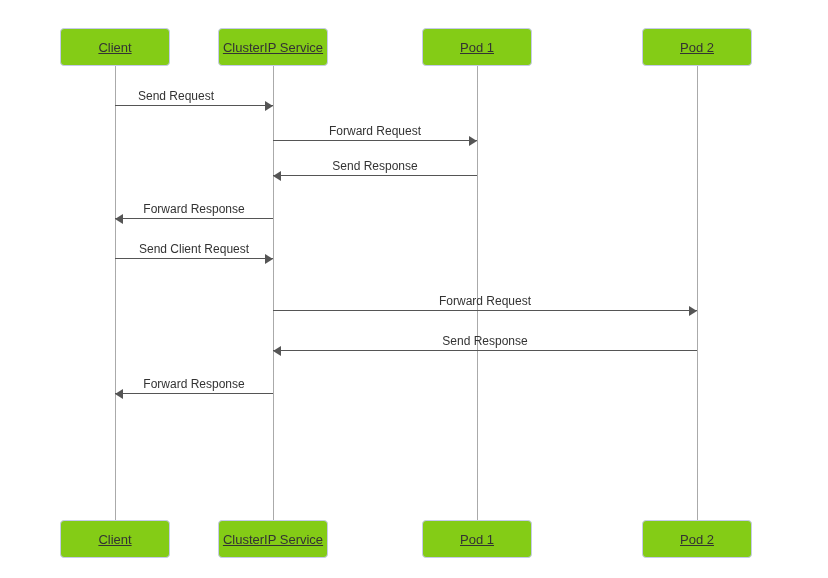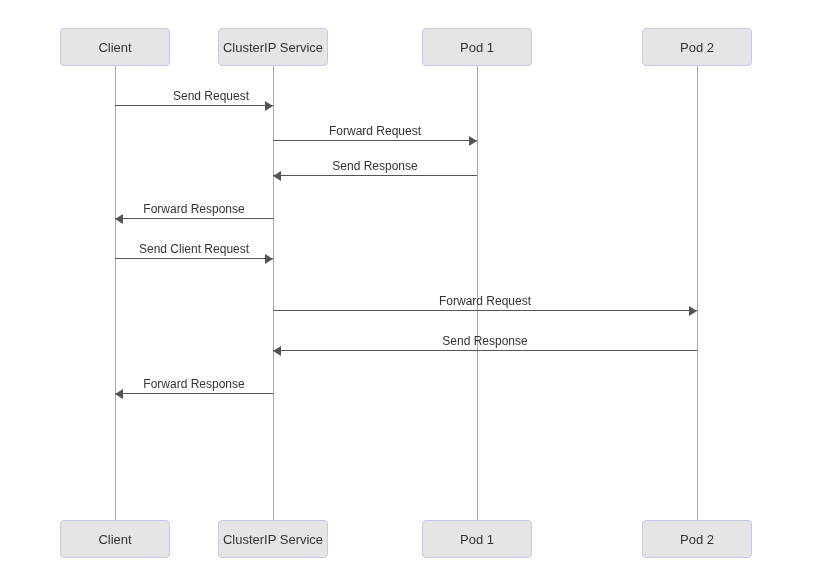--- a/index.html
+++ b/index.html
@@ -11,30 +11,31 @@
       overflow: hidden;
       position: relative;
     }
     .diagram {
       position: relative;
       width: 828px;
       height: 578px;
     }
     .actor-box {
       position: absolute;
-      background: #e5e5e5;
+      background: #84cc16;
       border: 1px solid #c5cae9;
       border-radius: 4px;
       width: 110px;
       height: 38px;
       display: flex;
       align-items: center;
       justify-content: center;
       font-size: 13px;
       color: #333;
+      text-decoration: underline;
     }
     .lifeline {
       position: absolute;
       width: 1px;
       background: #aaa;
       border-left: 1px dashed #aaa;
     }
     .arrow-line {
       position: absolute;
       height: 1px;
@@ -75,21 +76,21 @@
     <div class="lifeline" style="left: 272.5px; top: 66px; height: 454px;"></div>
     <div class="actor-box" style="left: 218px; top: 520px;">ClusterIP Service</div>
     <div class="actor-box" style="left: 422px; top: 28px;">Pod 1</div>
     <div class="lifeline" style="left: 476.5px; top: 66px; height: 454px;"></div>
     <div class="actor-box" style="left: 422px; top: 520px;">Pod 1</div>
     <div class="actor-box" style="left: 642px; top: 28px;">Pod 2</div>
     <div class="lifeline" style="left: 696.5px; top: 66px; height: 454px;"></div>
     <div class="actor-box" style="left: 642px; top: 520px;">Pod 2</div>
     <div class="arrow-line" style="left: 115px; top: 105px; width: 158px;"></div>
     <div class="arrowhead-right" style="left: 265px; top: 101px;"></div>
-    <div class="arrow-label" style="left: 156px; top: 89px; text-align: center; width: 110px;">Send Request</div>
+    <div class="arrow-label" style="left: 121px; top: 89px; text-align: center; width: 110px;">Send Request</div>
     <div class="arrow-line" style="left: 273px; top: 140px; width: 204px;"></div>
     <div class="arrowhead-right" style="left: 469px; top: 136px;"></div>
     <div class="arrow-label" style="left: 320px; top: 124px; text-align: center; width: 110px;">Forward Request</div>
     <div class="arrow-line" style="left: 273px; top: 175px; width: 204px;"></div>
     <div class="arrowhead-left" style="left: 273px; top: 171px;"></div>
     <div class="arrow-label" style="left: 320px; top: 159px; text-align: center; width: 110px;">Send Response</div>
     <div class="arrow-line" style="left: 115px; top: 218px; width: 158px;"></div>
     <div class="arrowhead-left" style="left: 115px; top: 214px;"></div>
     <div class="arrow-label" style="left: 139px; top: 202px; text-align: center; width: 110px;">Forward Response</div>
     <div class="arrow-line" style="left: 115px; top: 258px; width: 158px;"></div>

